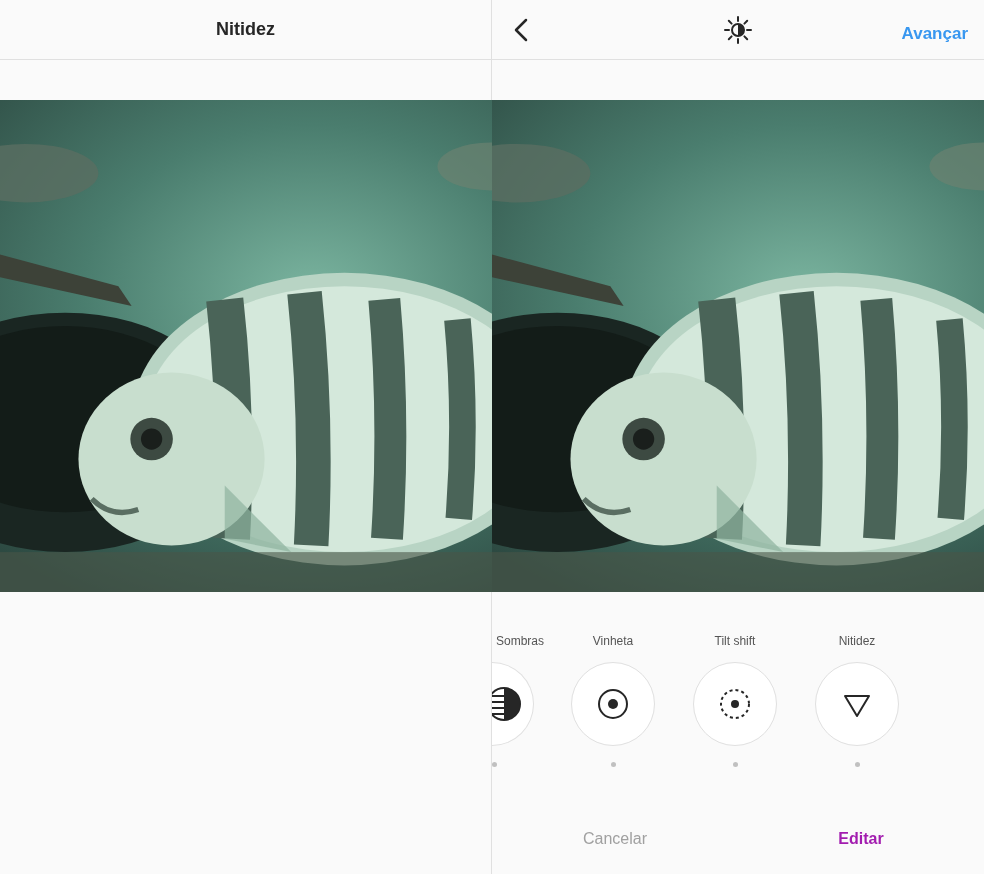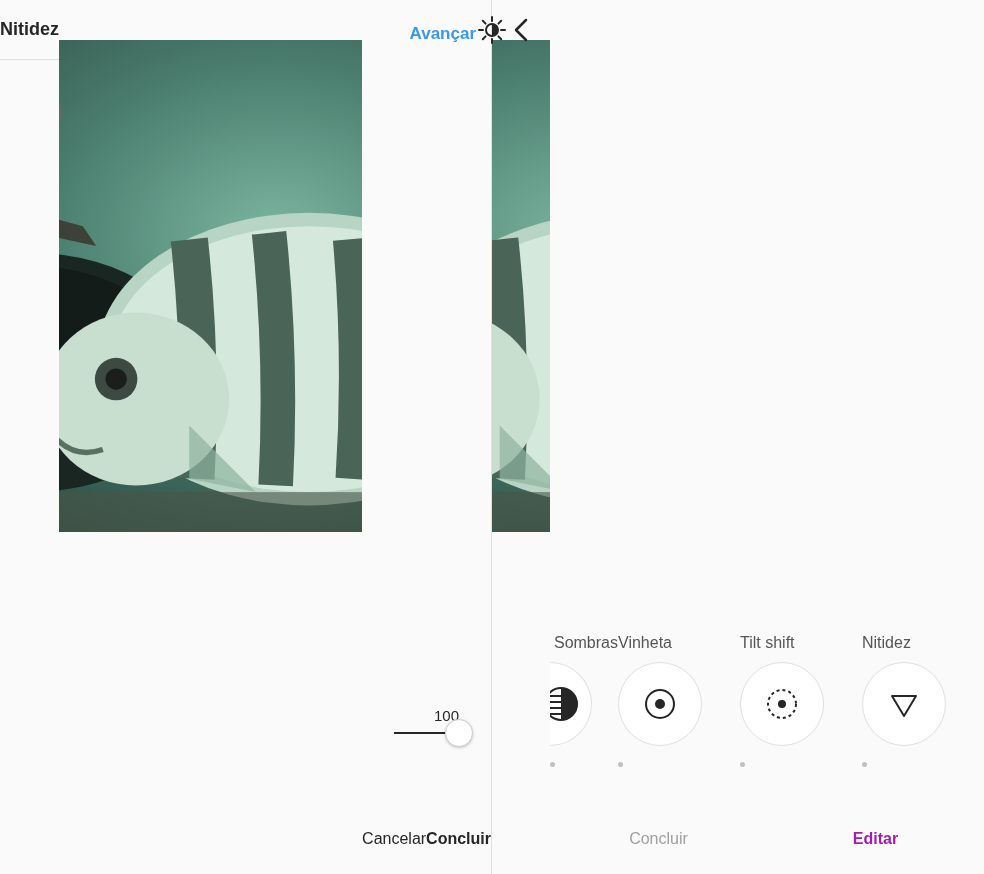--- a/index.html
+++ b/index.html
@@ -8,21 +8,21 @@
       height: 874px;
       background: #fafafa;
       font-family: -apple-system, BlinkMacSystemFont, "Helvetica Neue", sans-serif;
       display: flex;
       overflow: hidden;
     }
     .panel {
       width: 492px;
       height: 874px;
       display: flex;
-      flex-direction: row;
+      flex-direction: column;
       background: #fafafa;
       position: relative;
     }
     .panel-left { border-right: 1px solid #e0e0e0; }
     .header {
       height: 60px;
       border-bottom: 1px solid #e0e0e0;
       display: flex;
       align-items: center;
       justify-content: center;
@@ -132,26 +132,26 @@
     
     .tools-strip {
       height: 170px;
       display: flex;
       overflow: hidden;
     }
     .tool {
       flex: 0 0 122px;
       display: flex;
       flex-direction: column;
-      align-items: flex-start;
+      align-items: center;
       justify-content: flex-start;
       cursor: pointer;
     }
     .tool-label {
-      font-size: 16px;
+      font-size: 12px;
       color: #555;
       margin-bottom: 12px;
       height: 16px;
     }
     .tool-circle {
       width: 84px;
       height: 84px;
       border: 1px solid #e0e0e0;
       border-radius: 50%;
       display: flex;
@@ -216,32 +216,20 @@
 </svg>
 
 <div class="panel panel-left">
   <div class="header">
     <div class="header-title">Nitidez</div>
   </div>
   <div class="photo-area">
     <svg class="photo-svg" viewBox="0 0 492 370" preserveAspectRatio="xMidYMid slice">
       <use href="#fish-photo"></use>
     </svg>
-  </div>
-  <div class="below-photo">
-    <div class="slider-wrap">
-      <div class="slider-value">100</div>
-      <div class="slider-track">
-        <div class="slider-knob"></div>
-      </div>
-    </div>
-    <div class="bottom-bar">
-      <div class="bottom-btn btn-cancel">Cancelar</div>
-      <div class="bottom-btn btn-done">Concluir</div>
-    </div>
   </div>
 </div>
 
 <div class="panel">
   <div class="header">
     <div class="header-back">
       <svg width="18" height="28" viewBox="0 0 18 28">
         <path d="M 14 4 L 4 14 L 14 24" stroke="#262626" stroke-width="2.5" fill="none" stroke-linecap="round" stroke-linejoin="round"></path>
       </svg>
     </div>
@@ -313,17 +301,17 @@
         <div class="tool-label">Nitidez</div>
         <div class="tool-circle">
           <svg width="36" height="36" viewBox="0 0 36 36">
             <path d="M 6 10 L 30 10 L 18 30 Z" fill="none" stroke="#262626" stroke-width="2" stroke-linejoin="round"></path>
           </svg>
         </div>
         <div class="tool-dot"></div>
       </div>
     </div>
     <div class="bottom-bar">
-      <div class="bottom-btn btn-inactive">Concluir</div>
+      <div class="bottom-btn btn-inactive">Cancelar</div>
       <div class="bottom-btn btn-active">Editar</div>
     </div>
   </div>
 </div>
 
 </body></html>

